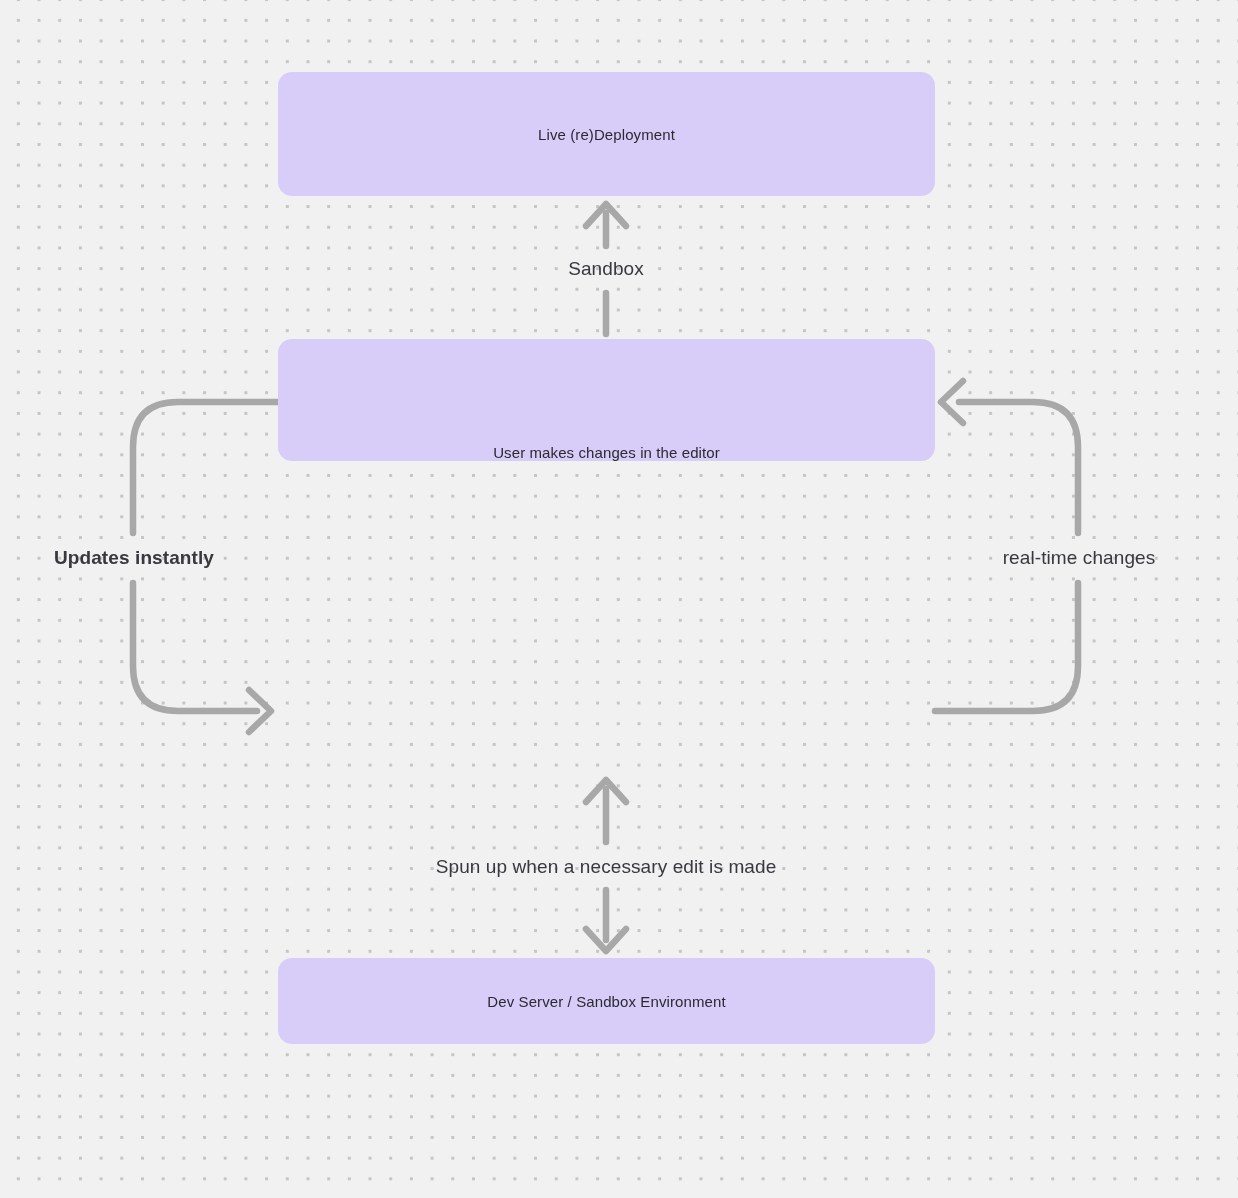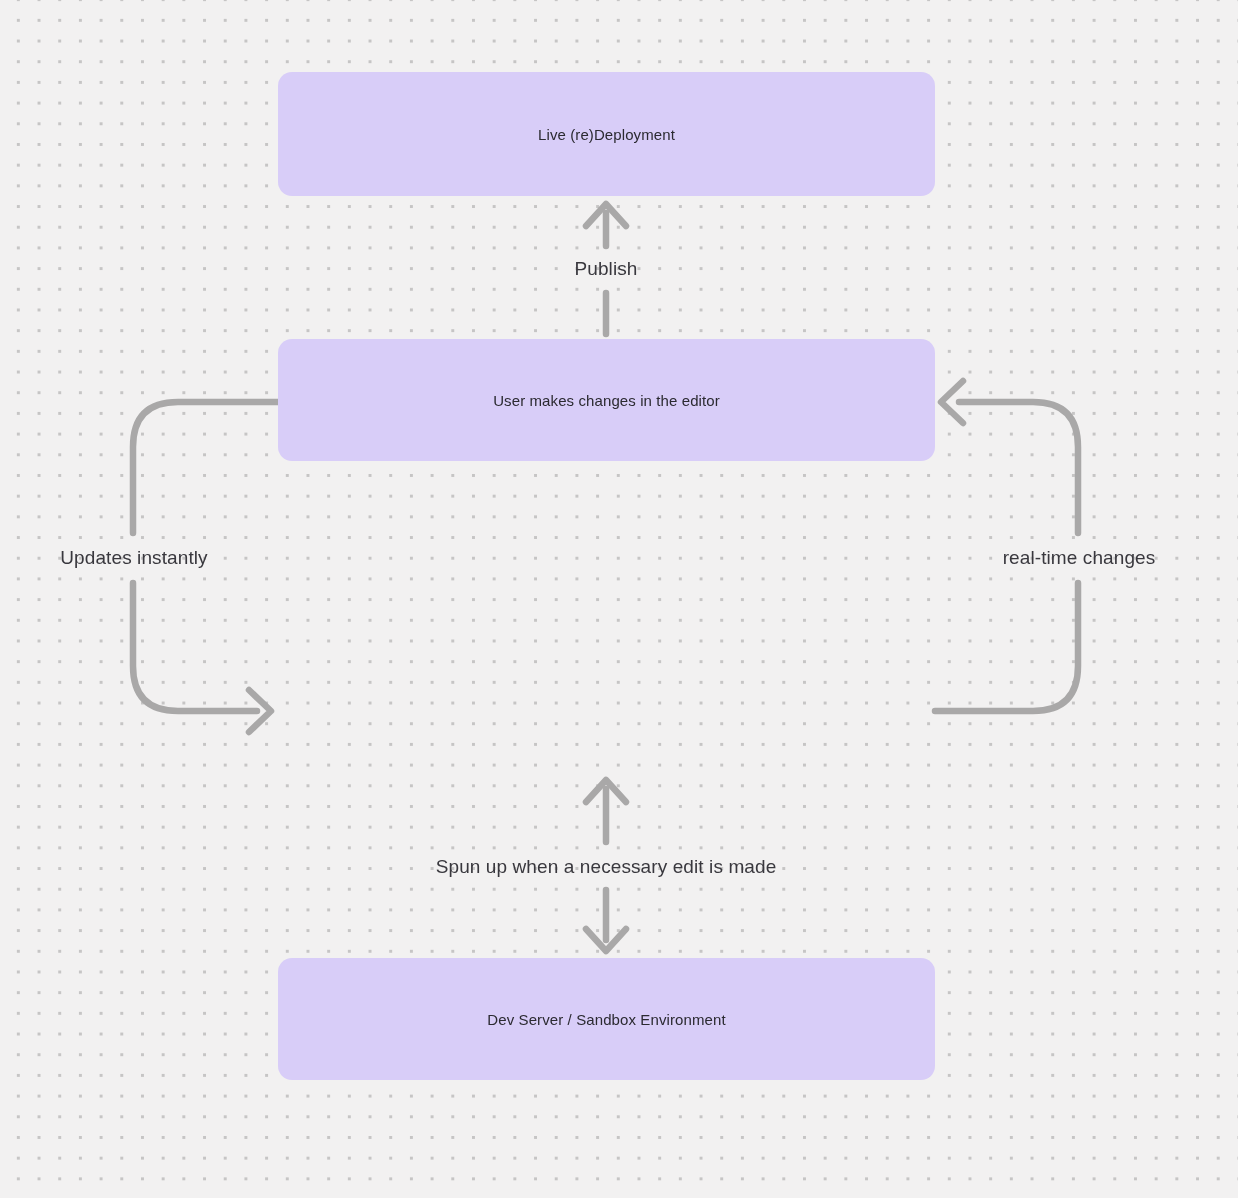--- a/index.html
+++ b/index.html
@@ -49,33 +49,33 @@
     align-items:center;
     justify-content:center;
   }
   .node-label{
     color:var(--node-text);
     font-size:15px;
     letter-spacing:.1px;
     white-space:nowrap;
   }
   .node-live{top:72px;height:124px;}
-  .node-user{top:339px;height:122px;}
+  .node-user{top:339px;height:122px;align-items:flex-end;}
   .node-preview{top:649px;}
-  .node-dev{top:958px;height:122px;}
+  .node-dev{top:958px;height:86px;}
   .edge-label{
     position:absolute;
     transform:translate(-50%,-50%);
     color:var(--edge-label-text);
     font-size:19px;
     letter-spacing:.1px;
     white-space:nowrap;
   }
   .lbl-publish{left:606px;top:269px;}
-  .lbl-updates{left:134px;top:558px;}
+  .lbl-updates{left:134px;top:558px;font-weight:bold;}
   .lbl-feedback{left:1079px;top:558px;}
   .lbl-spunup{left:606px;top:867px;}
 </style>
 </head>
 <body>
 
 <div class="canvas">
 
   <svg class="edges-layer" viewBox="0 0 1238 1198" xmlns="http://www.w3.org/2000/svg">
 
@@ -111,18 +111,18 @@
 
   <div class="node node-user">
     <span class="node-label">User makes changes in the editor</span>
   </div>
 
 
   <div class="node node-dev">
     <span class="node-label">Dev Server / Sandbox Environment</span>
   </div>
 
-  <div class="edge-label lbl-publish">Publish</div>
+  <div class="edge-label lbl-publish">Sandbox</div>
   <div class="edge-label lbl-updates">Updates instantly</div>
   <div class="edge-label lbl-feedback">real-time changes</div>
   <div class="edge-label lbl-spunup">Spun up when a necessary edit is made</div>
 
 </div>
 
 </body></html>

